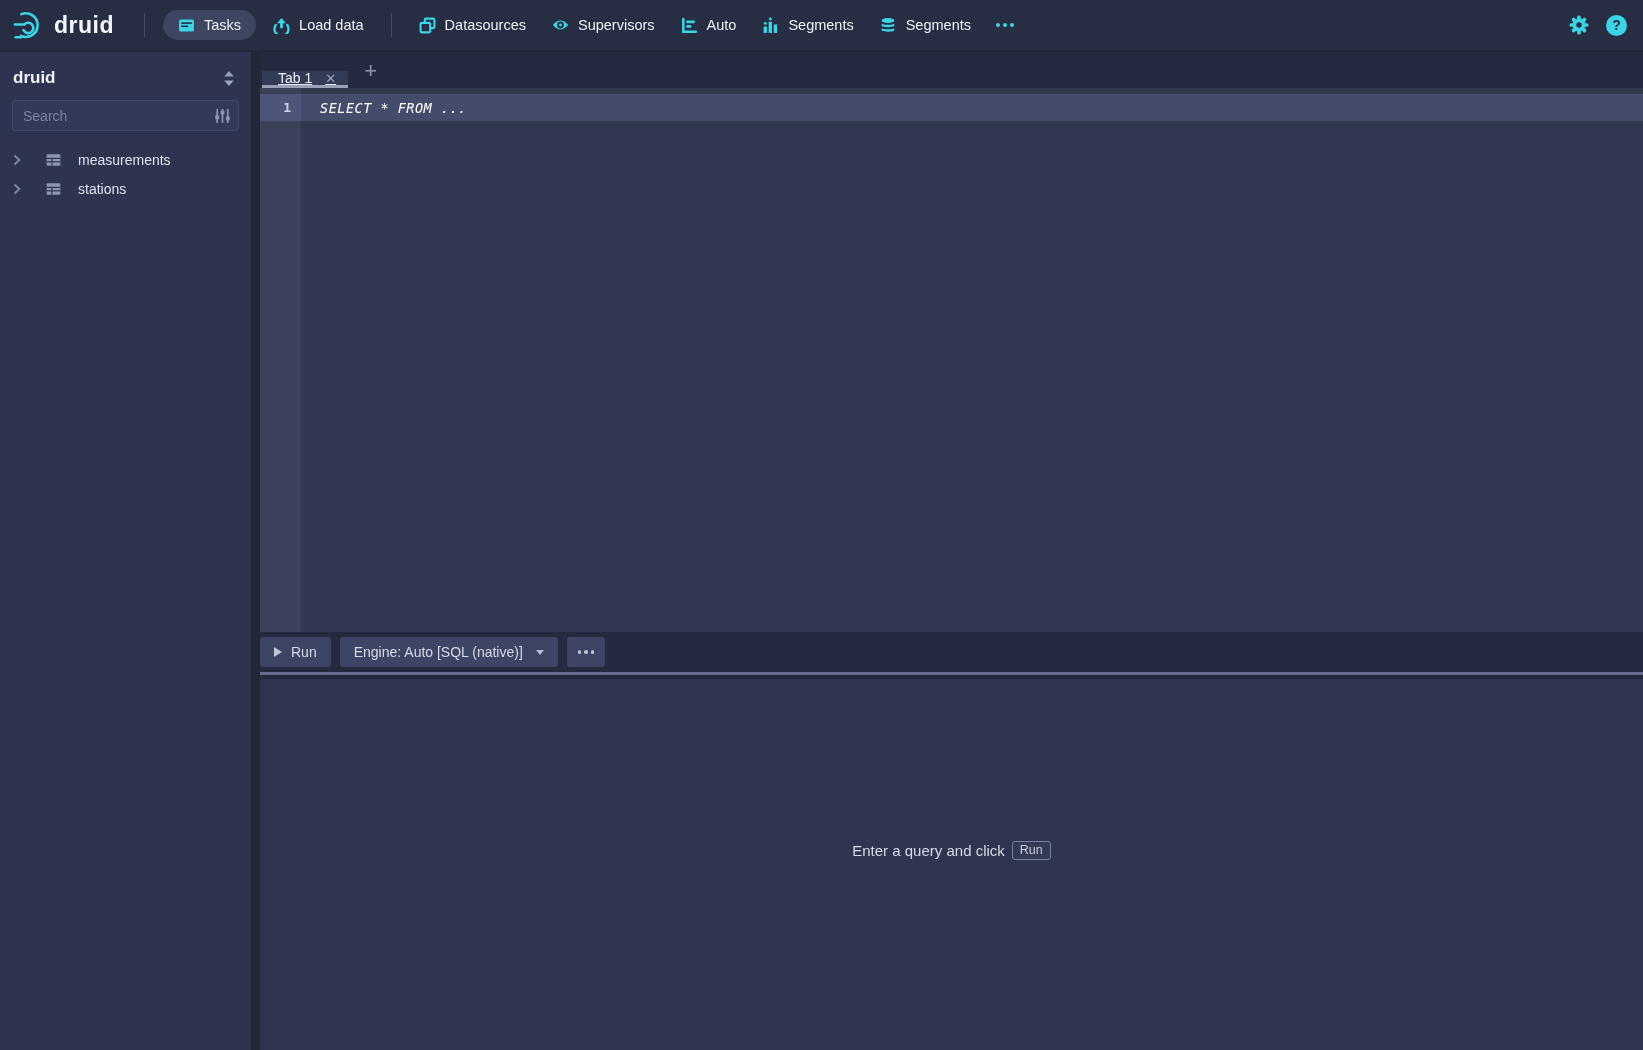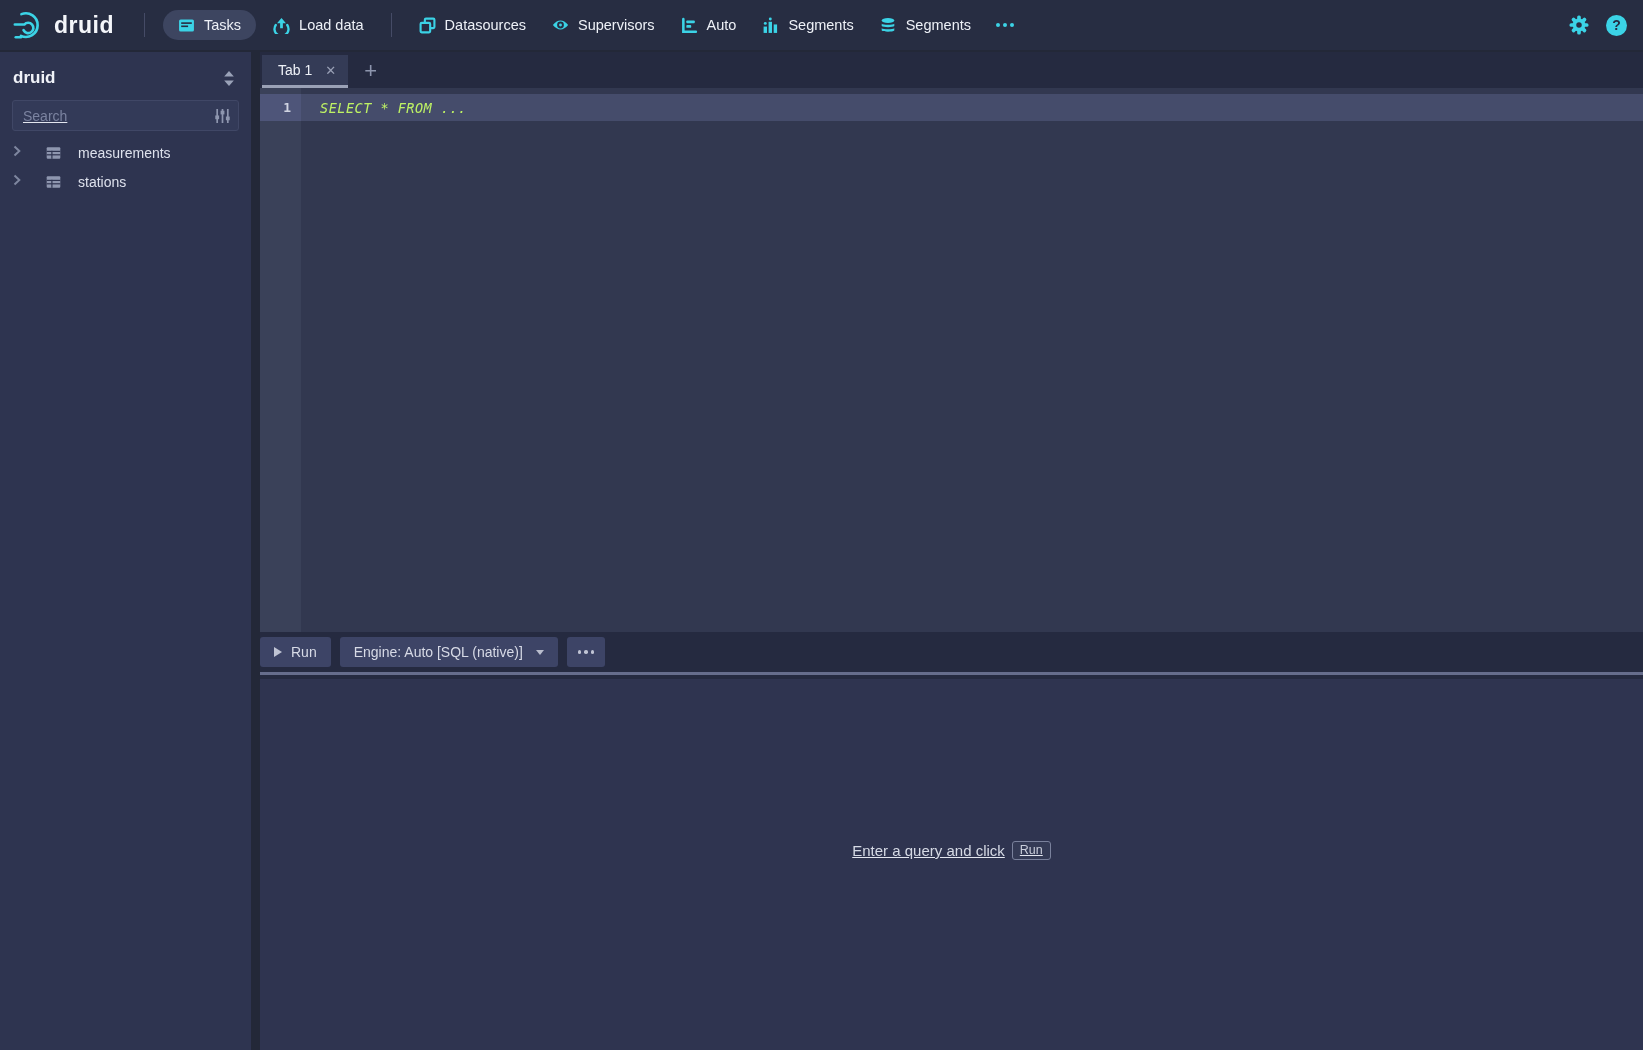--- a/index.html
+++ b/index.html
@@ -48,88 +48,88 @@
   .sidebar { width: 251px; background: #2e3450; display: flex; flex-direction: column; }
   .sidebar-header {
     display: flex; align-items: center; justify-content: space-between;
     padding: 16px 16px 12px 13px;
   }
   .schema-title { font-size: 17px; font-weight: 700; color: #f0f2f8; }
   .search-row { padding: 0 12px 10px 12px; }
   .search-box {
     position: relative; height: 31px;
     background: #333a58; border: 1px solid #404766; border-radius: 3px;
-    display: flex; align-items: center; text-decoration: underline;
+    display: flex; align-items: center;
   }
   .search-box input {
     flex: 1; height: 100%; background: transparent; border: 0; outline: none;
     color: #dde1ec; font-family: "Liberation Sans", sans-serif; font-size: 14px;
     padding: 0 32px 0 10px;
   }
   .search-box input::placeholder { color: #7b83a0; }
   .filter-btn { position: absolute; right: 7px; top: 6px; cursor: pointer; display: inline-flex; }
   .tree { padding: 4px 0; }
   .tree-row {
-    display: flex; gap: 16px;
+    display: flex; align-items: center; gap: 16px;
     height: 29px; padding: 0 12px; cursor: pointer; color: #dde1ec;
   }
   .tree-chevron { display: inline-flex; width: 10px; justify-content: center; }
   .tree-table-icon { display: inline-flex; margin-left: 7px; }
 
   
   .gap-col { width: 9px; background: #232838; }
 
   
   .main { flex: 1; display: flex; flex-direction: column; min-width: 0; }
 
   .tabstrip { height: 36px; display: flex; align-items: flex-end; background: #252a40; }
   .tab {
-    margin-left: 2px; height: 33px; background: #343b56;
+    margin-left: 2px; height: 17px; background: #343b56;
     border-bottom: 3px solid #9aa1b6;
     display: inline-flex; align-items: center; gap: 13px;
-    padding: 0 12px 0 16px; cursor: pointer;
+    padding: 0 12px 0 16px; cursor: pointer; text-decoration: underline;
   }
   .tab-label { color: #eef1f7; font-size: 14px; }
   .tab-close { color: #99a0b6; font-size: 13px; cursor: pointer; line-height: 1; }
   .tab-add {
     color: #8d95ad; font-size: 22px; font-weight: 400;
     margin: 0 0 6px 16px; cursor: pointer; line-height: 1;
   }
 
   
   .editor { height: 544px; position: relative; background: #323850; overflow: hidden; }
   .editor-gutter { position: absolute; left: 0; top: 0; width: 41px; height: 100%; background: #3a4159; }
   .active-line { position: absolute; left: 0; top: 6px; right: 0; height: 27px; background: #454c6b; display: flex; align-items: center; }
   .active-gutter-cell {
     width: 41px; height: 100%; background: #4e5579;
     display: flex; align-items: center; justify-content: flex-end; padding-right: 10px;
     font-family: "DejaVu Sans Mono", monospace; font-size: 13px; font-weight: 700; color: #d0d4e2;
   }
   .editor-placeholder {
     margin-left: 19px; font-family: "DejaVu Sans Mono", monospace;
-    font-style: italic; font-size: 13.5px; color: #bef264; letter-spacing: 0.5px;
+    font-style: italic; font-size: 13.5px; color: #ffffff; letter-spacing: 0.5px;
   }
 
   
   .run-bar { height: 40px; background: #252a40; display: flex; align-items: center; gap: 9px; }
   .btn {
     height: 30px; background: #3d4466; border: 0; border-radius: 3px;
     color: #d7dae6; font-family: "Liberation Sans", sans-serif; font-size: 14px;
     display: inline-flex; align-items: center; gap: 9px; padding: 0 14px; cursor: pointer;
   }
   .play-tri { width: 0; height: 0; border-left: 8px solid #c0c4d4; border-top: 5px solid transparent; border-bottom: 5px solid transparent; }
   .caret-down { width: 0; height: 0; border-top: 5px solid #b9bdcd; border-left: 4.5px solid transparent; border-right: 4.5px solid transparent; margin-left: 4px; }
   .btn-dots { padding: 0 11px; gap: 3px; }
   .btn-dots i { width: 3.5px; height: 3.5px; border-radius: 50%; background: #c0c4d4; }
 
   
   .splitter { height: 3px; background: #666d8c; cursor: row-resize; }
   .results {
     flex: 1; background: #2f3450; border-top: 4px solid #252a40;
-    display: flex; align-items: center; justify-content: center; padding-bottom: 28px; text-decoration: underline;
+    display: flex; align-items: center; justify-content: center; padding-bottom: 28px;
   }
   .empty-msg { color: #d6dae5; font-size: 15px; display: inline-flex; align-items: center; gap: 7px; }
   .kbd {
     border: 1px solid #7a819c; border-radius: 3px; background: #343a55;
     padding: 1px 7px 2px; font-size: 12.5px; color: #c9cdda;
   }
 </style>
 </head>
 <body>
 

